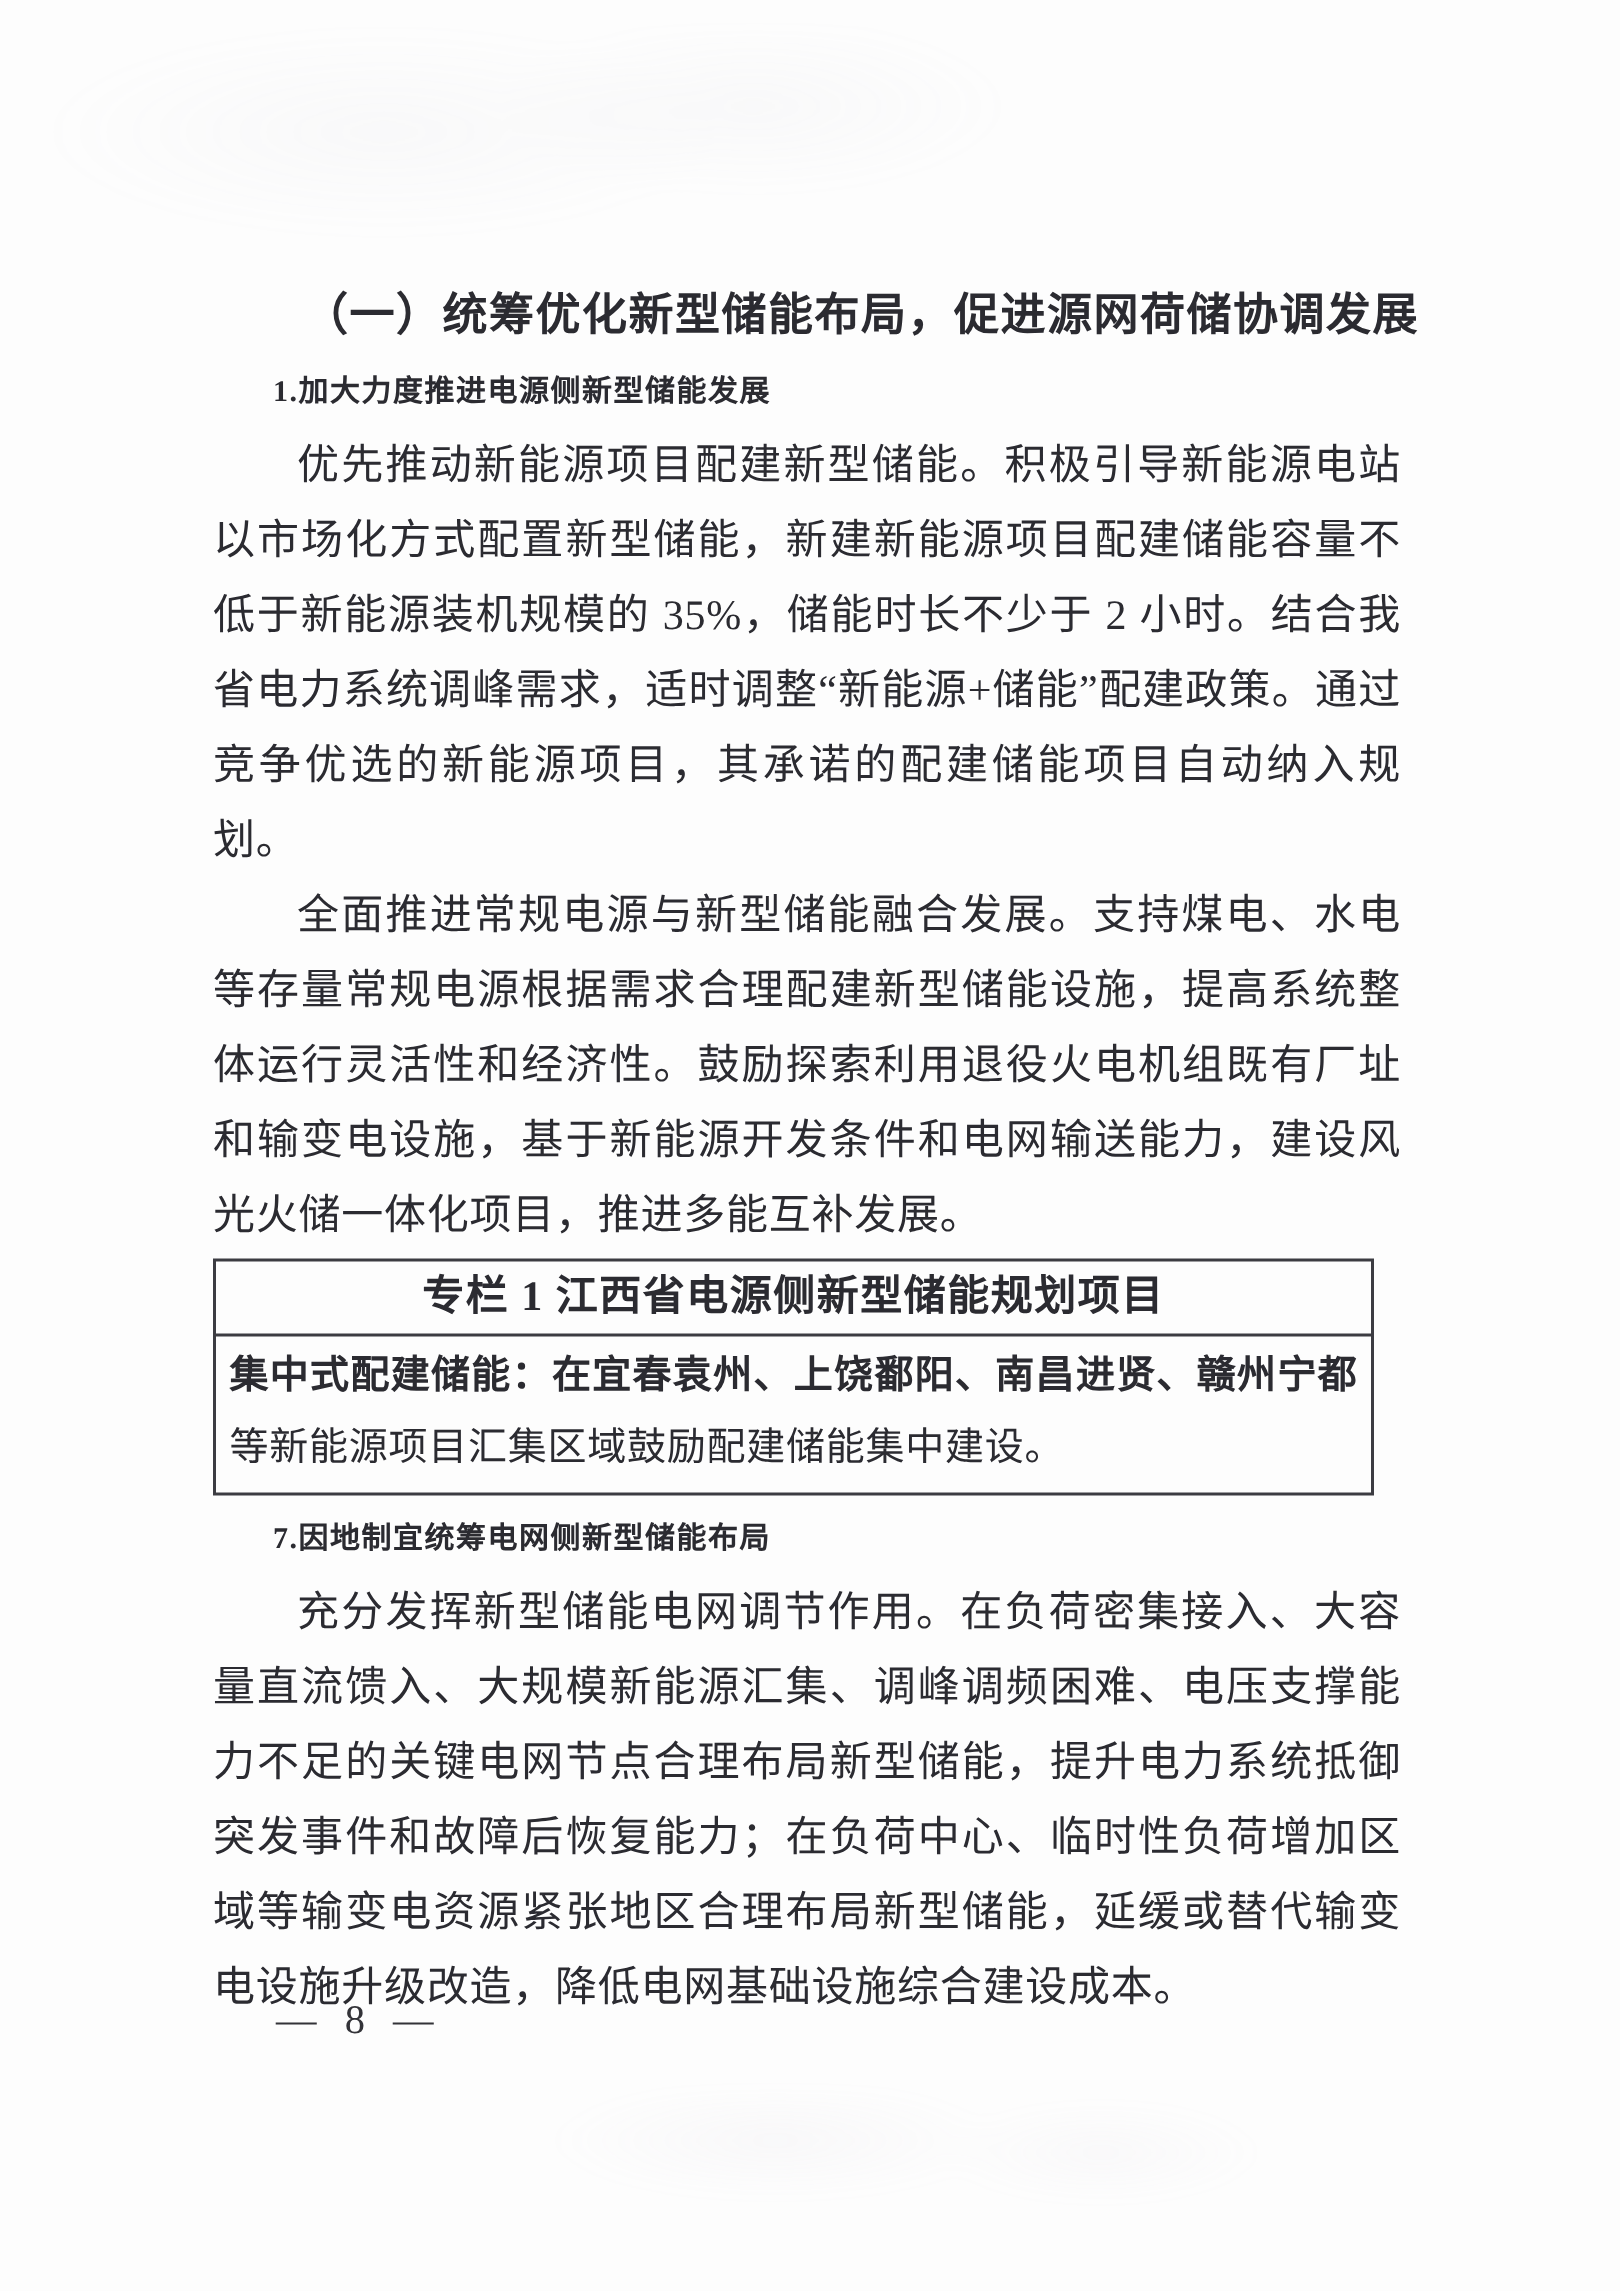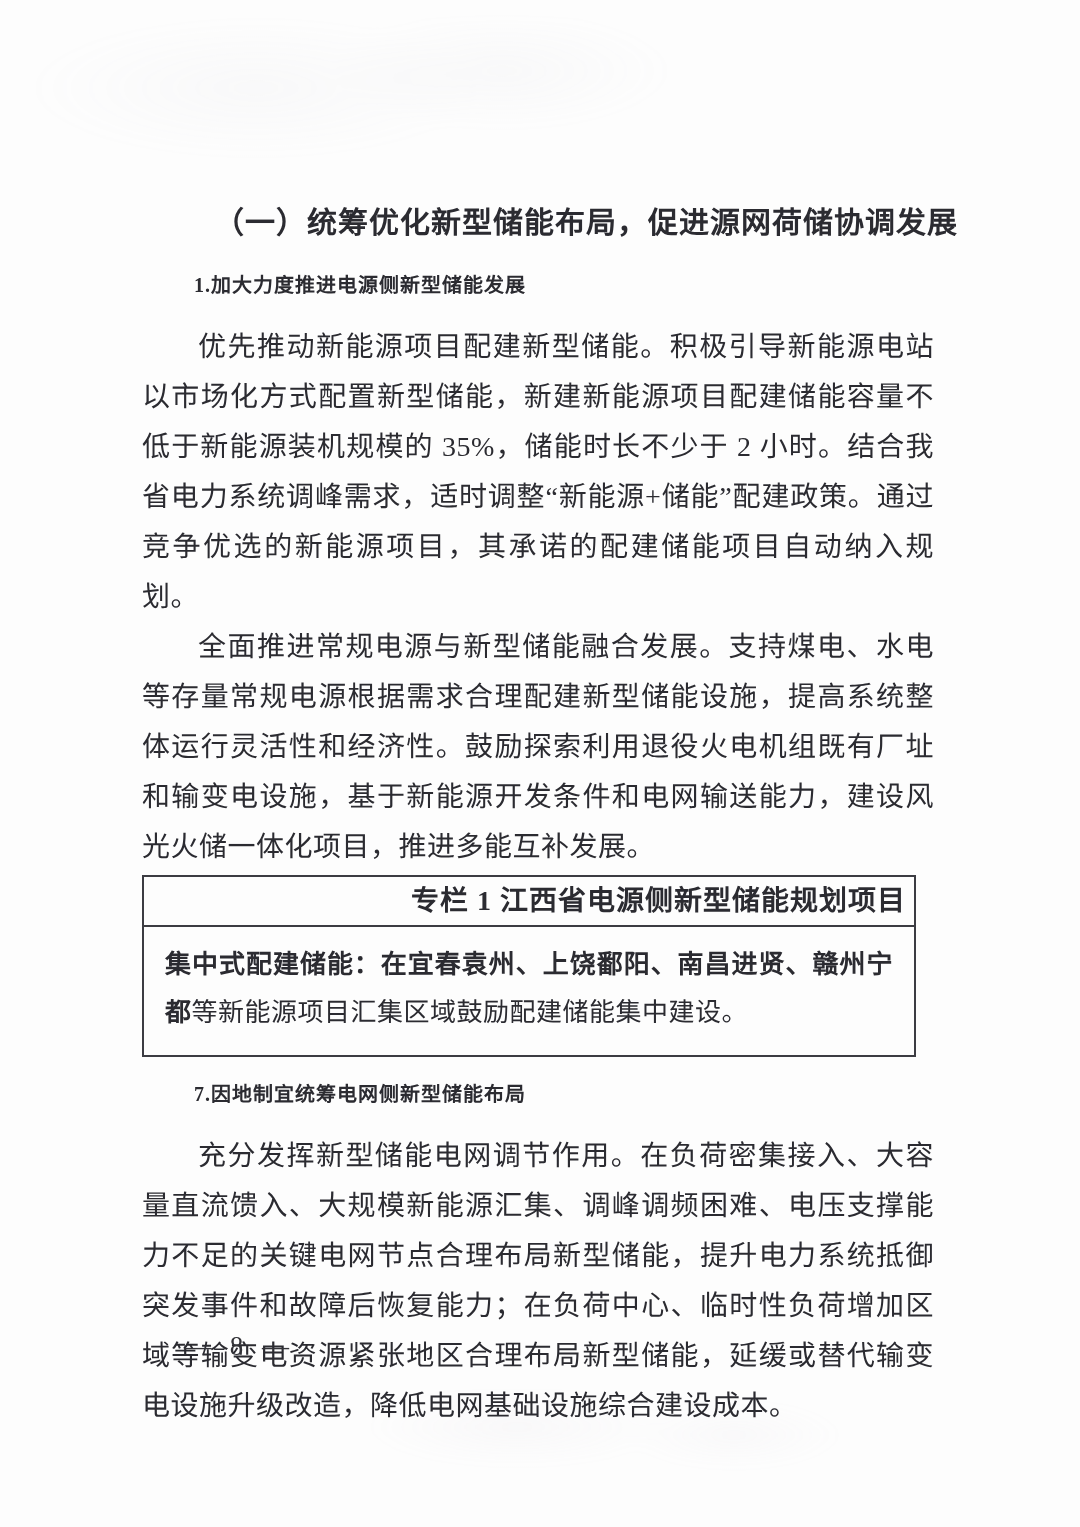--- a/index.html
+++ b/index.html
@@ -35,21 +35,21 @@
       radial-gradient(ellipse 25% 60% at 70% 50%, rgba(180,170,190,0.05), transparent 70%);
   }
   .content {
     position: absolute;
     left: 142px;
     top: 186px;
     width: 792px;
   }
   .sec-heading,
   .sub-heading {
-    margin: 12px;
+    margin: 0;
     font-size: 30px;
     font-weight: bold;
     line-height: 50px;
     text-indent: 2em;
     letter-spacing: 1px;
     white-space: nowrap;
   }
   .sub-heading {
     font-size: 20px;
   }
@@ -67,25 +67,25 @@
     margin: 3px 0 4px 0;
     border: 2px solid #3c3c42;
   }
   .column-box-title {
     margin: 0;
     padding: 0 8px;
     border-bottom: 2px solid #3c3c42;
     font-size: 28px;
     font-weight: bold;
     line-height: 48px;
-    text-align: right;
+    text-align: center;
     letter-spacing: 1px;
   }
   .column-box-body {
-    margin: 12px;
+    margin: 0;
     padding: 2px 9px 6px 9px;
     font-size: 26px;
     line-height: 48px;
     text-align: justify;
     letter-spacing: 0.5px;
   }
   .column-box-body .lead {
     font-weight: bold;
   }
   .page-number {

